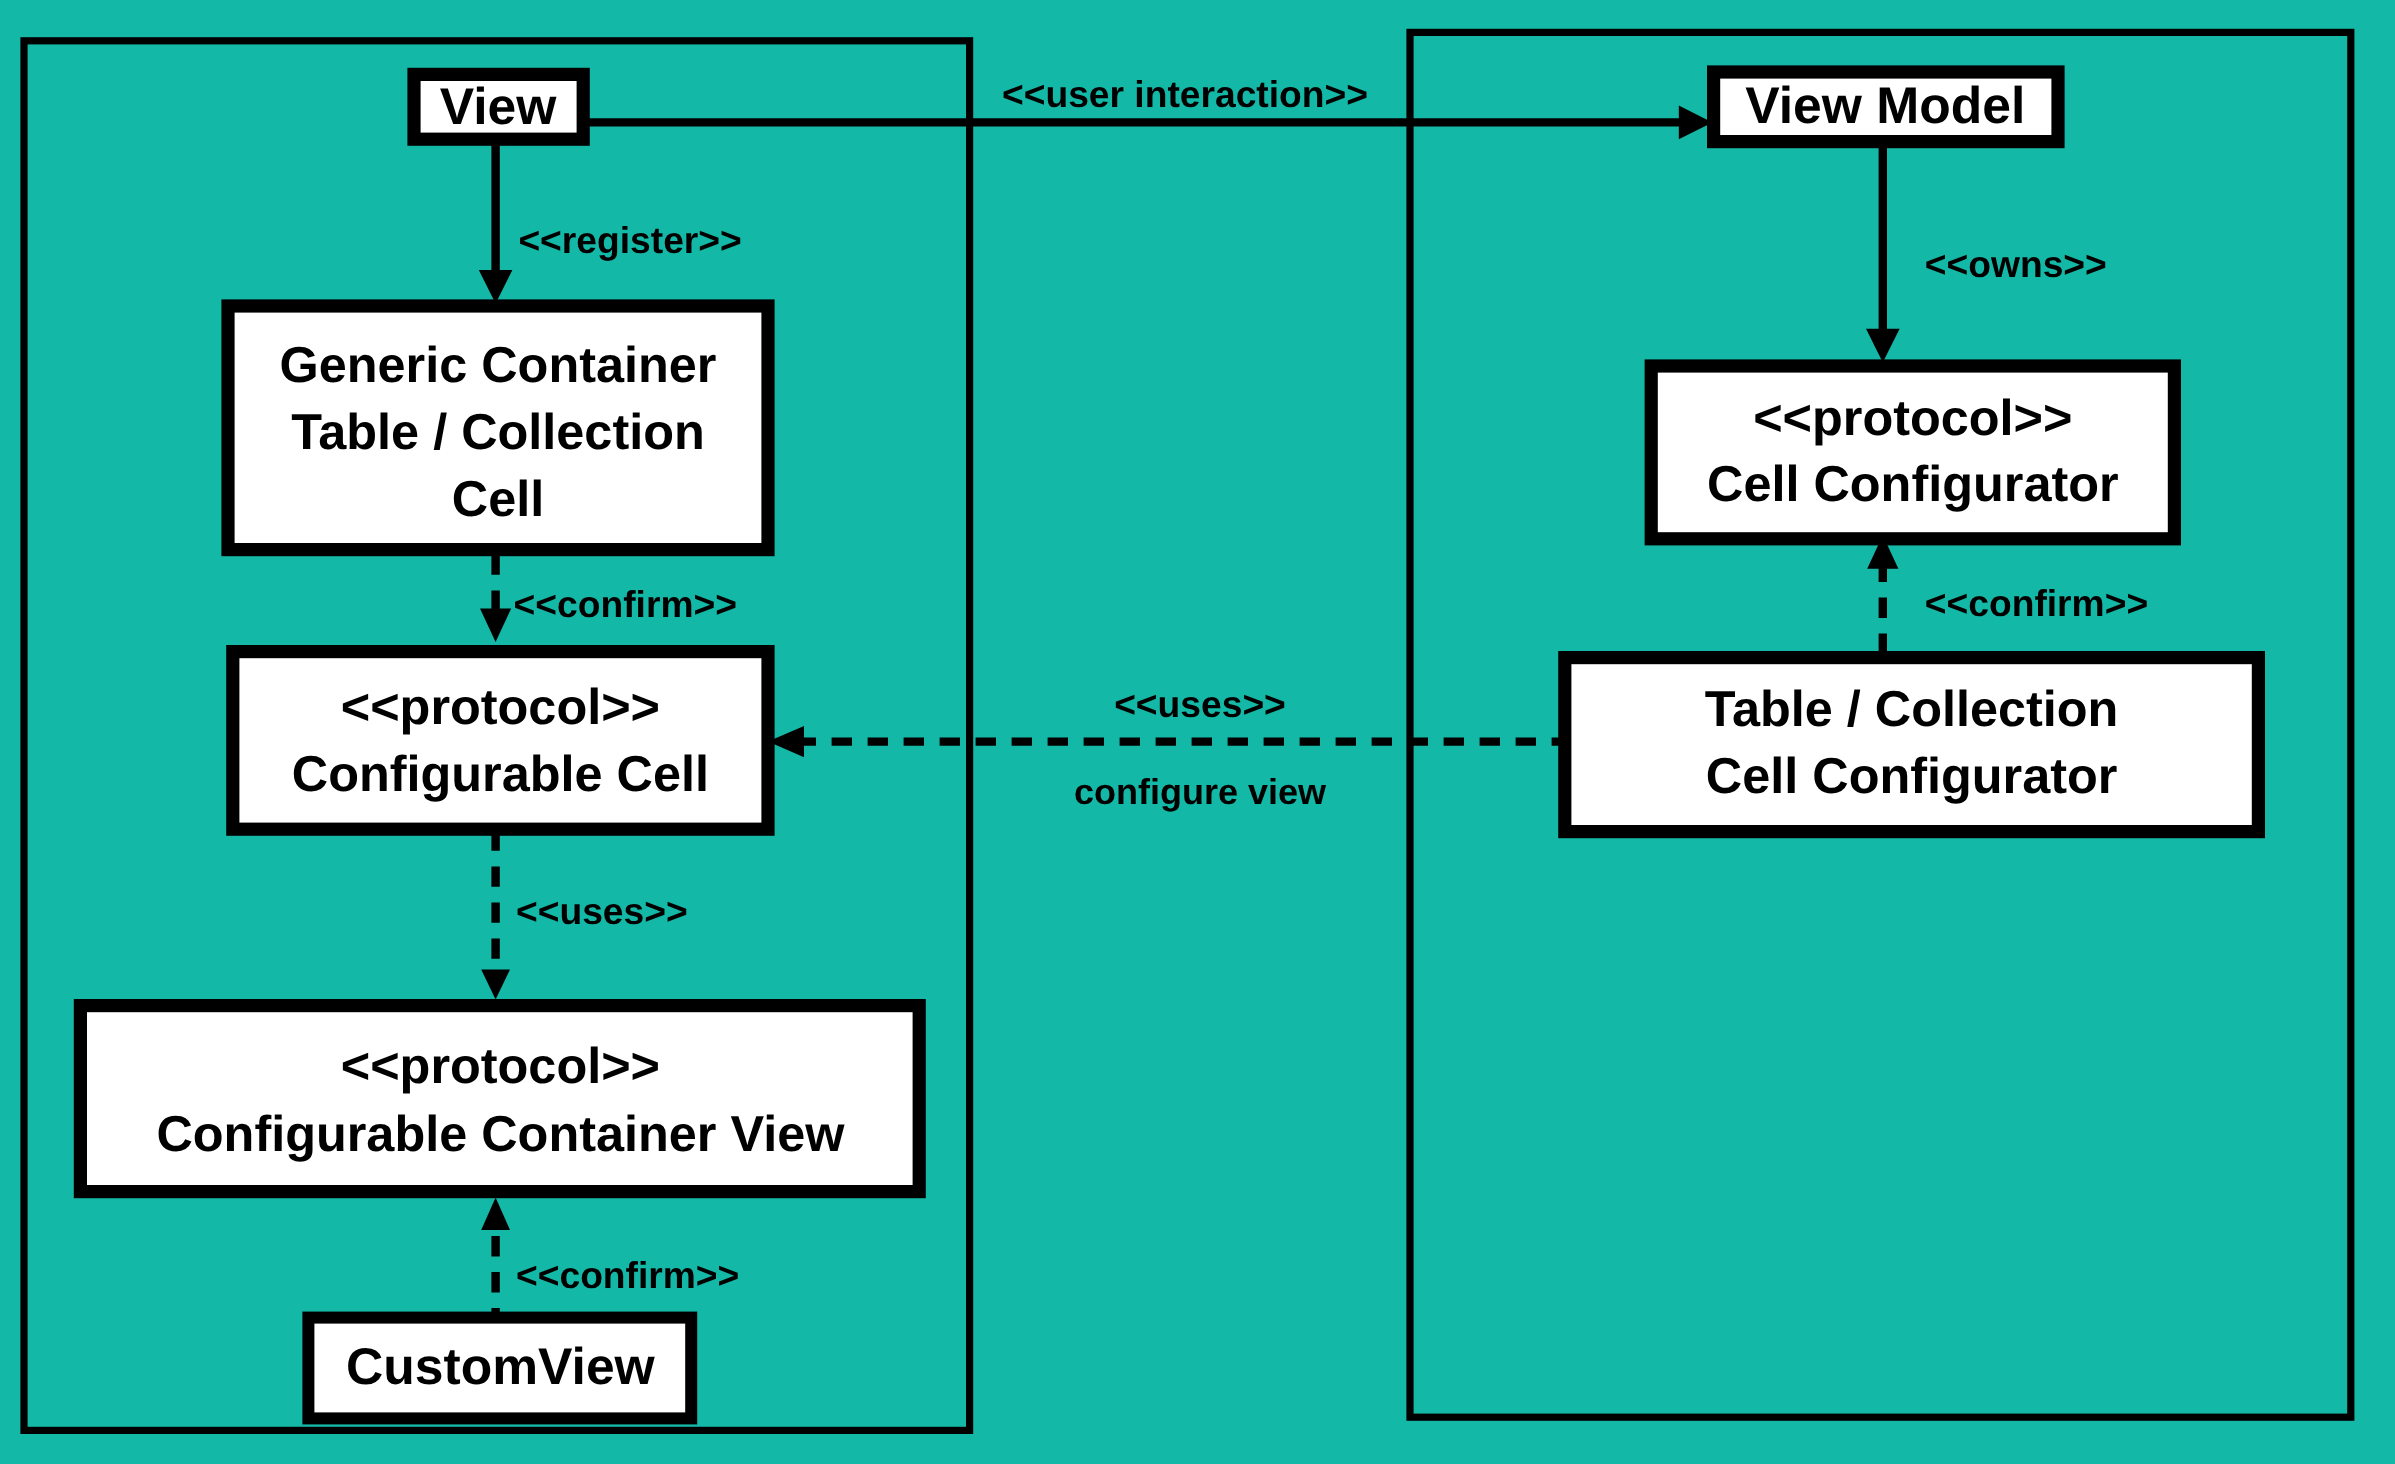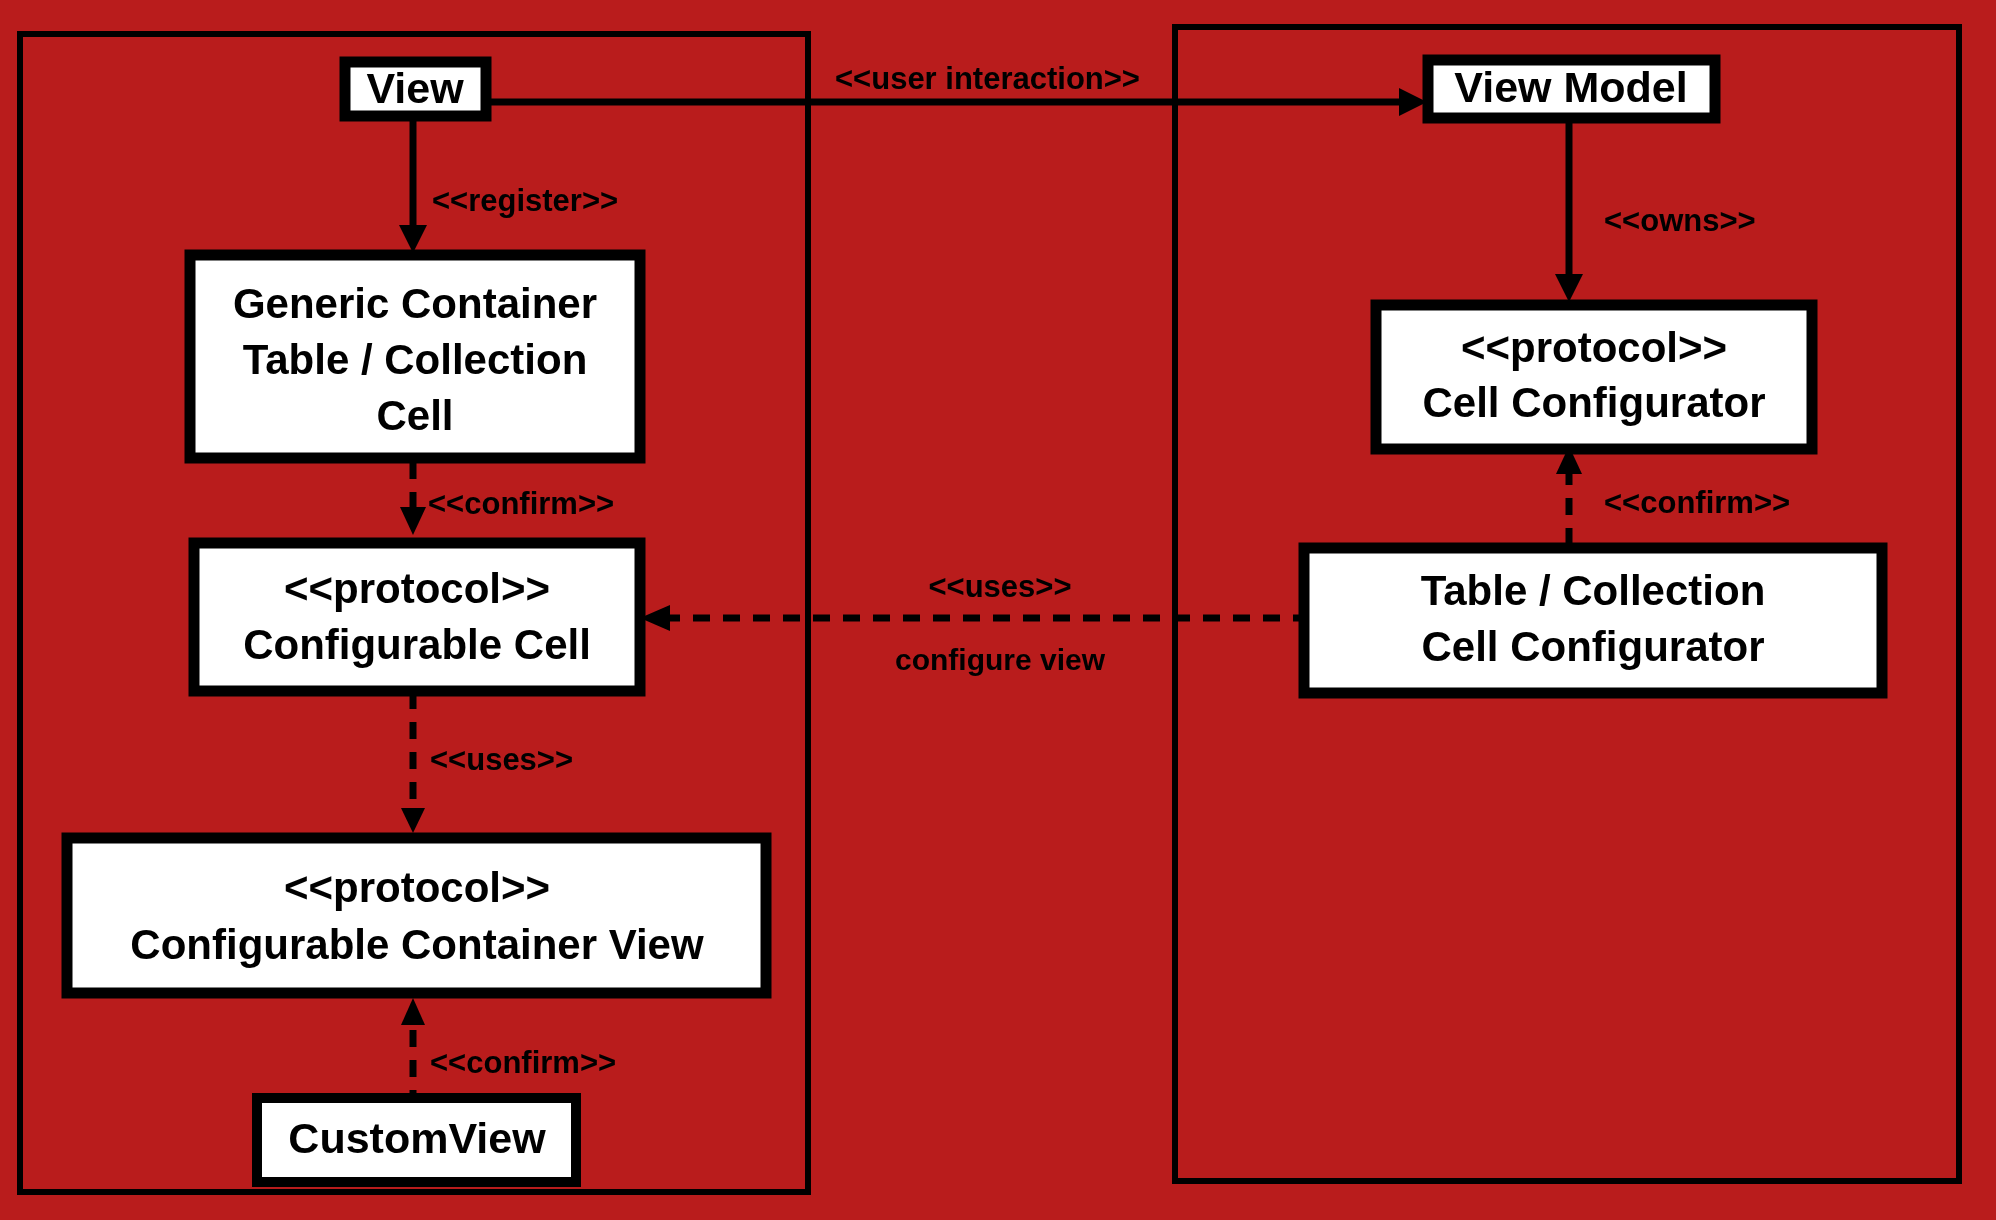--- a/index.html
+++ b/index.html
@@ -7,21 +7,21 @@
     padding: 0;
     background: #ffffff;
   }
   body {
     font-family: "Liberation Sans", sans-serif;
   }
   #canvas {
     position: relative;
     width: 1996px;
     height: 1220px;
-    background: #b91c1c;
+    background: #14b8a6;
     overflow: hidden;
   }
   svg#diagram {
     position: absolute;
     left: 0;
     top: 0;
     width: 1996px;
     height: 1220px;
     display: block;
   }

